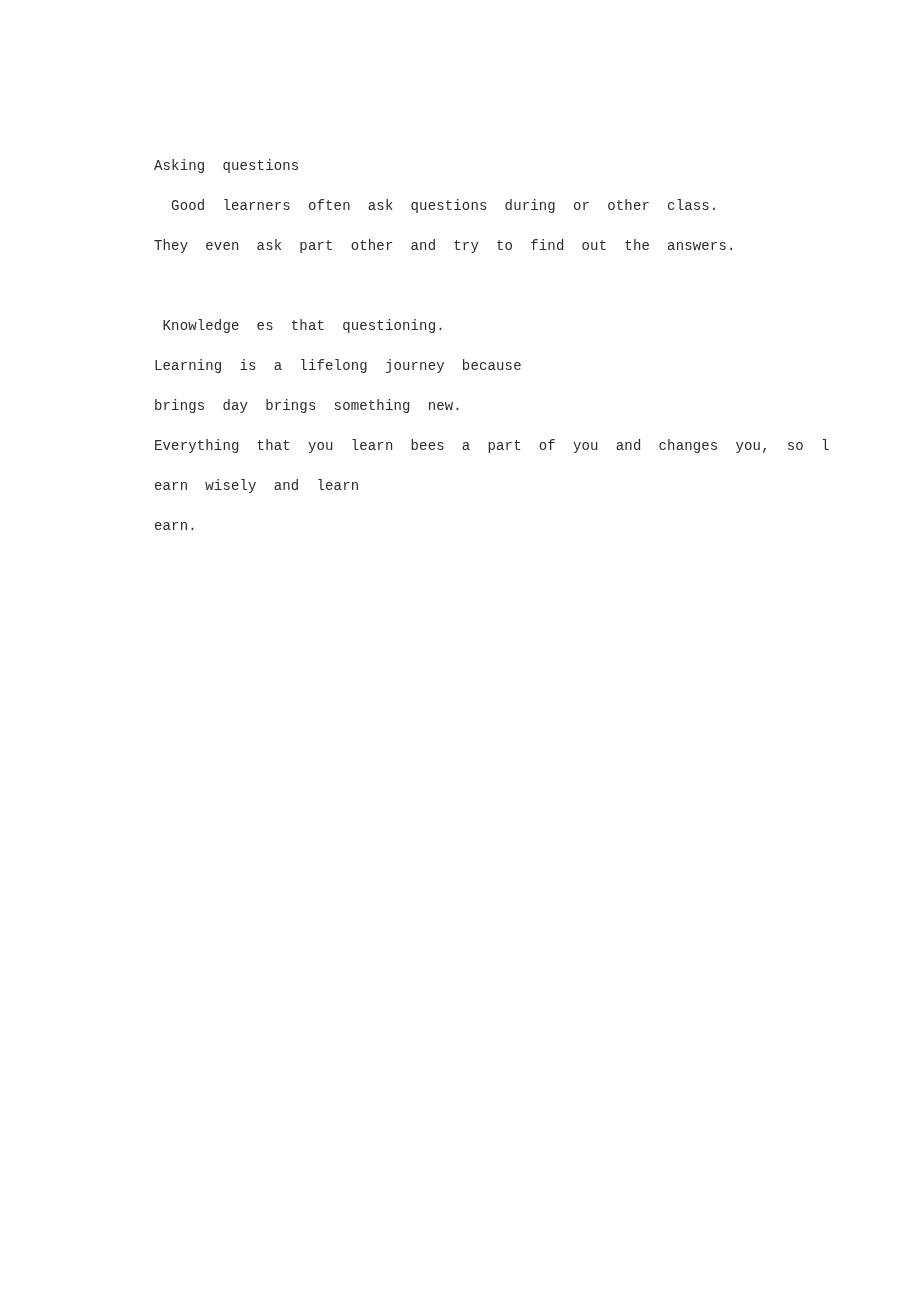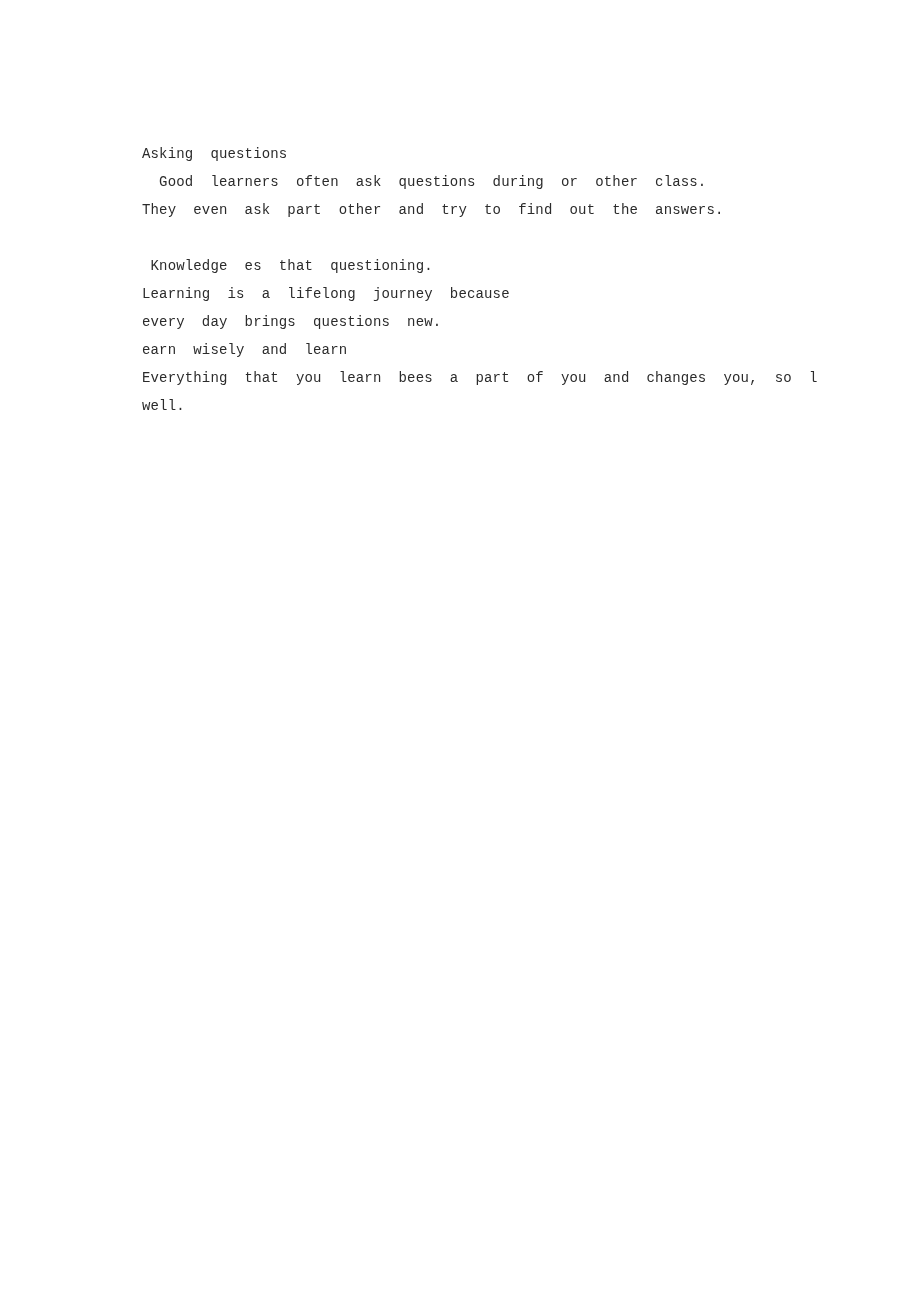--- a/index.html
+++ b/index.html
@@ -35,21 +35,21 @@
     width: 700px;
   }
 
   .doc-line {
     font-family: "Liberation Mono", "DejaVu Sans Mono", monospace;
     font-size: 14px;
     line-height: 24px;
     color: #2b2b2b;
     white-space: pre;
     letter-spacing: 0.15px;
-    margin: 4px;
+    margin: 16px;
     padding: 0;
   }
 
   .doc-line.blank {
     color: transparent;
   }
 </style>
 </head>
 <body>
 
@@ -62,23 +62,23 @@
     <div class="doc-line">  Good  learners  often  ask  questions  during  or  other  class.</div>
 
     <div class="doc-line">They  even  ask  part  other  and  try  to  find  out  the  answers.</div>
 
     <div class="doc-line blank">&nbsp;</div>
 
     <div class="doc-line"> Knowledge  es  that  questioning.</div>
 
     <div class="doc-line">Learning  is  a  lifelong  journey  because</div>
 
-    <div class="doc-line">every  day  brings  questions  new.</div>
+    <div class="doc-line">brings  day  brings  something  new.</div>
+
+    <div class="doc-line">Everything  that  you  learn  bees  a  part  of  you  and  changes  you,  so  l</div>
 
     <div class="doc-line">earn  wisely  and  learn</div>
 
-    <div class="doc-line">Everything  that  you  learn  bees  a  part  of  you  and  changes  you,  so  l</div>
-
-    <div class="doc-line">well.</div>
+    <div class="doc-line">earn.</div>
 
   </div>
 
 </div>
 
 </body></html>

